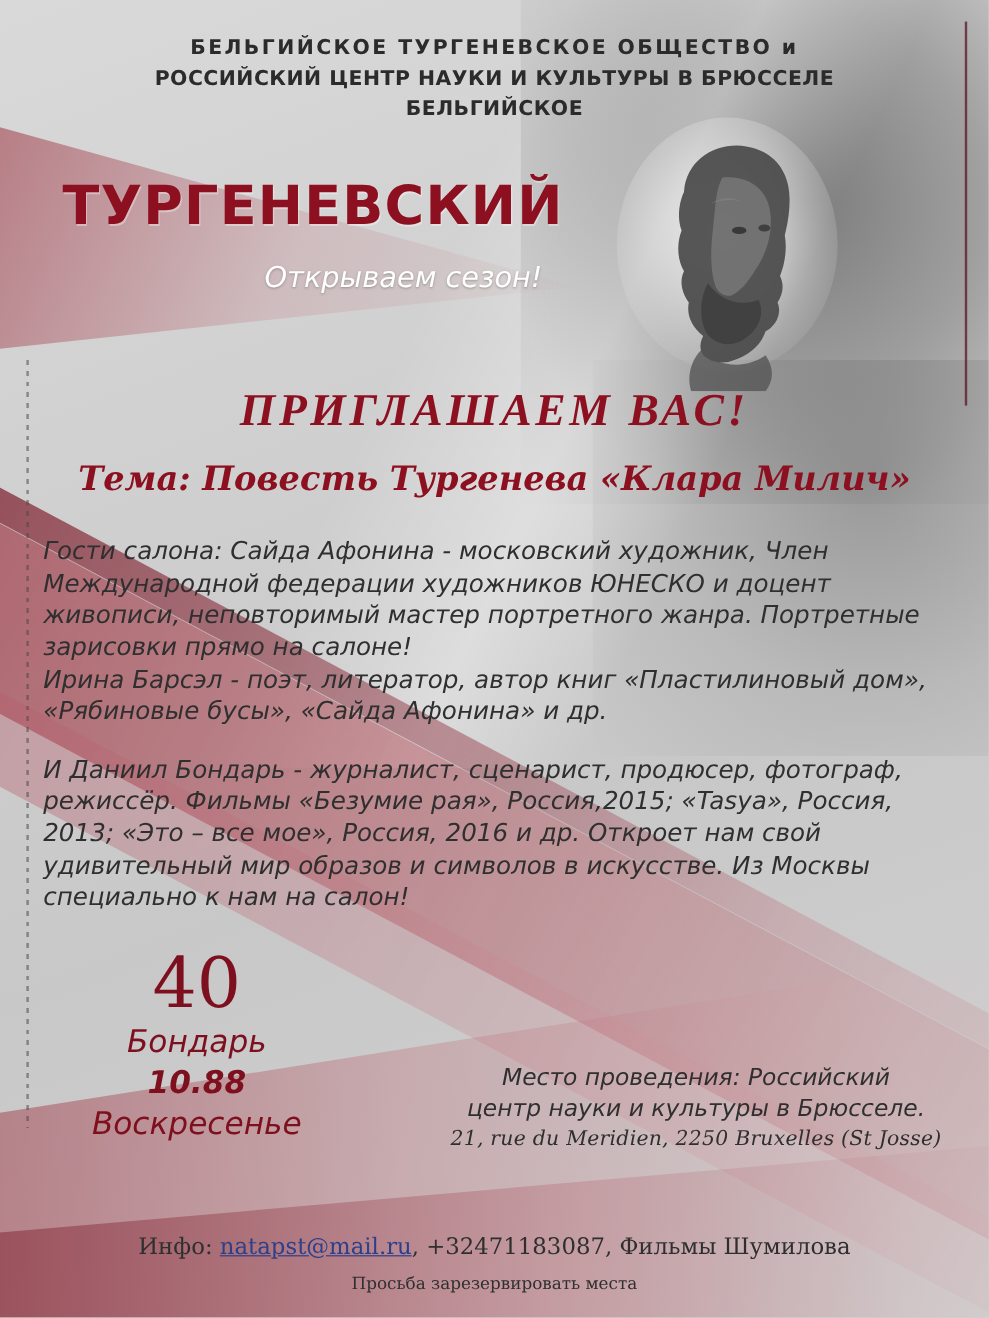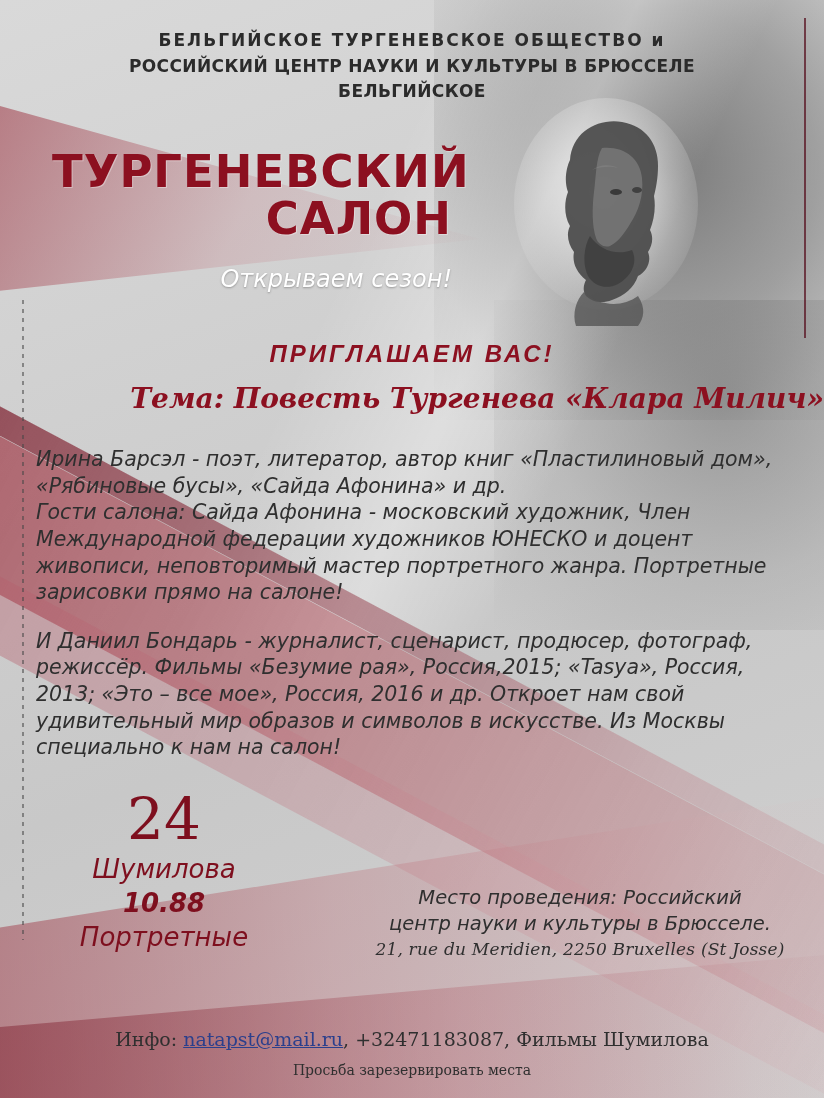--- a/index.html
+++ b/index.html
@@ -156,35 +156,35 @@
     font-size: 24px;
     font-style: italic;
     font-family: "DejaVu Sans", sans-serif;
     text-shadow: 0 1px 2px rgba(80,80,80,0.45);
   }
 
   .invite {
     position: absolute;
     left: 0;
     right: 0;
-    top: 340px;
+    top: 320px;
     text-align: center;
     color: #8c1020;
-    font-family: Liberation Sans, sans-serif;
-    font-style: italic;
-    font-weight: bold;
-    font-size: 24px;
+    font-family: Liberation Serif, serif;
+    font-style: italic;
+    font-weight: bold;
+    font-size: 38px;
     letter-spacing: 3px;
   }
   .theme {
     position: absolute;
     left: 0;
     right: 0;
     top: 382px;
-    text-align: right;
+    text-align: center;
     color: #8c1020;
     font-family: "DejaVu Serif", serif;
     font-style: italic;
     font-weight: bold;
     font-size: 28px;
   }
 
   .body-text {
     position: absolute;
     left: 36px;
@@ -329,39 +329,38 @@
   <div class="content">
 
     <div class="org-header">
       <div class="l1">БЕЛЬГИЙСКОЕ   ТУРГЕНЕВСКОЕ   ОБЩЕСТВО  и</div>
       <div class="l2">РОССИЙСКИЙ ЦЕНТР НАУКИ И КУЛЬТУРЫ В БРЮССЕЛЕ</div>
       <div class="l3">БЕЛЬГИЙСКОЕ</div>
     </div>
 
     <div class="title-block">
       <div class="title-main">ТУРГЕНЕВСКИЙ</div>
-      <div class="title-main">САЛОН</div>
       <div class="subtitle-open">Открываем сезон!</div>
     </div>
 
     <div class="invite">ПРИГЛАШАЕМ   ВАС!</div>
     <div class="theme">Тема: Повесть Тургенева «Клара Милич»</div>
 
     <div class="body-text">
+      <p>Гости салона: Сайда Афонина - московский художник, Член Международной федерации художников ЮНЕСКО и  доцент живописи, неповторимый мастер портретного жанра. Портретные зарисовки прямо на салоне!</p>
       <p>Ирина Барсэл - поэт, литератор, автор книг «Пластилиновый дом», «Рябиновые бусы», «Сайда Афонина» и др.</p>
-      <p>Гости салона: Сайда Афонина - московский художник, Член Международной федерации художников ЮНЕСКО и  доцент живописи, неповторимый мастер портретного жанра. Портретные зарисовки прямо на салоне!</p>
       <div class="gap"></div>
       <p>И Даниил Бондарь - журналист, сценарист, продюсер, фотограф, режиссёр. Фильмы «Безумие рая», Россия,2015; «Tasya», Россия, 2013; «Это – все мое», Россия, 2016 и др. Откроет нам свой удивительный мир образов и символов в искусстве. Из Москвы специально к нам на салон!</p>
     </div>
 
     <div class="date-block">
-      <div class="date-number">24</div>
-      <div class="date-month">Шумилова</div>
+      <div class="date-number">40</div>
+      <div class="date-month">Бондарь</div>
       <div class="date-time">10.88</div>
-      <div class="date-weekday">Портретные</div>
+      <div class="date-weekday">Воскресенье</div>
     </div>
 
     <div class="venue">
       <div>Место проведения: Российский</div>
       <div>центр науки и культуры в Брюсселе.</div>
       <div class="addr">21, rue du Meridien, 2250 Bruxelles (St Josse)</div>
     </div>
 
     <div class="info">
       <span>Инфо: </span><a href="#">natapst@mail.ru</a><span>, +32471183087, Фильмы Шумилова</span>

